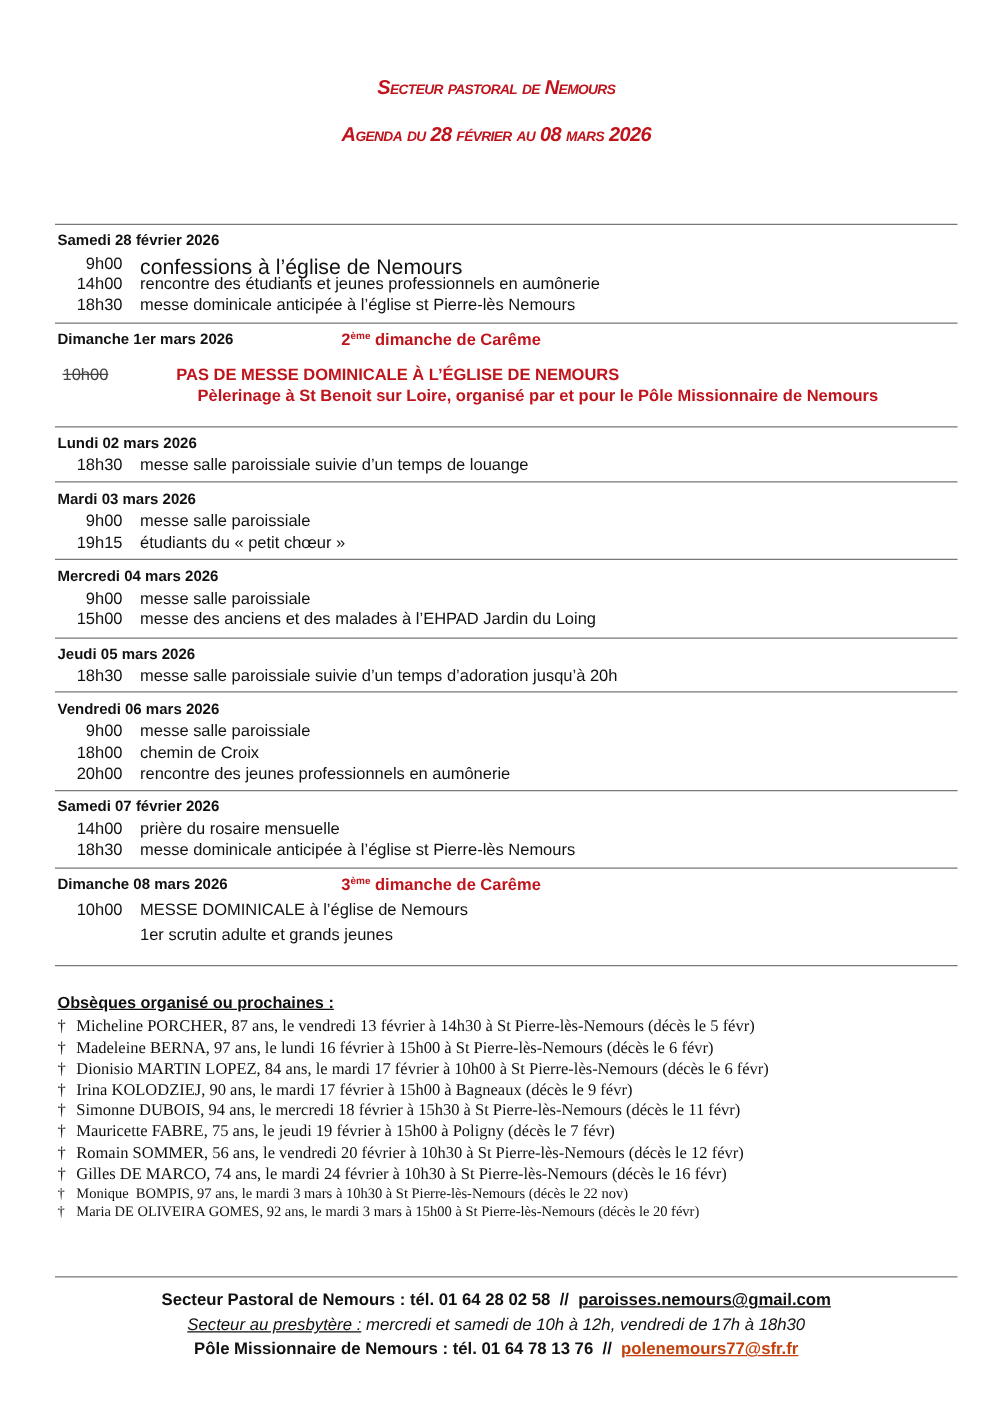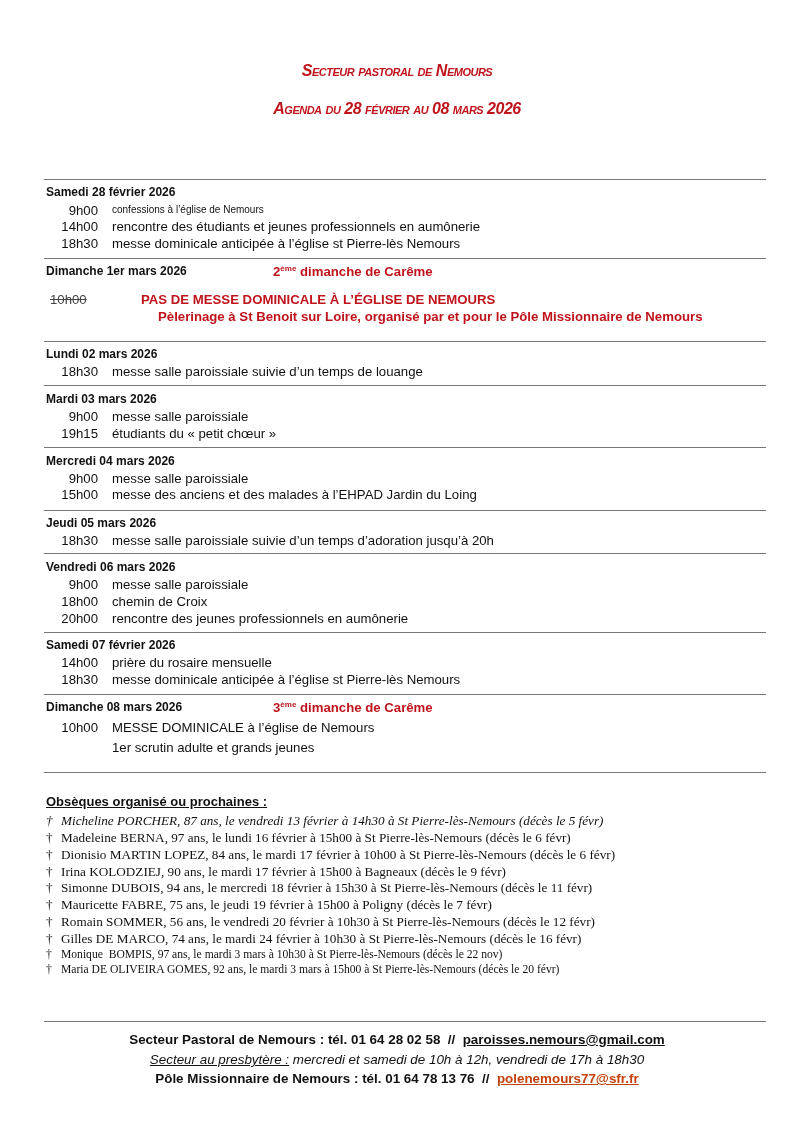--- a/index.html
+++ b/index.html
@@ -10,21 +10,21 @@
            font-family: "Liberation Sans", sans-serif; letter-spacing: -0.5px; }
   #title1 { top: 62px; }
   #title2 { top: 100px; }
   .hr { position: absolute; left: 44px; width: 722px; height: 0; border-top: 1px solid #777; }
   .day { position: absolute; left: 46px; font-size: 12px; font-weight: bold; }
   .liturgy { position: absolute; font-size: 13.2px; font-weight: bold; color: #c0141c; }
   .liturgy sup { font-size: 8px; vertical-align: 5px; }
   .row { position: absolute; left: 46px; font-size: 13.2px; white-space: nowrap; }
   .row .time { display: inline-block; width: 52px; text-align: right; }
   .row .desc { position: absolute; left: 66px; top: 0; }
-  .row .desc.small { font-size: 10px; }
+  .row .desc.small { font-size: 17px; }
   .strike { text-decoration: line-through; }
   .red-bold { color: #c0141c; font-weight: bold; }
   .obs-title { position: absolute; left: 46px; top: 794px; font-size: 13px; font-weight: bold; text-decoration: underline; }
   .obs { position: absolute; left: 46px; font-family: "Liberation Serif", serif; font-size: 13.2px; white-space: nowrap; }
   .obs.sm { font-size: 11.6px; }
   .obs .dagger { display: inline-block; width: 15px; }
   .footer { position: absolute; left: 0; width: 794px; text-align: center; font-size: 13.4px; }
   .footer b { font-weight: bold; }
   .footer a { color: #c2410c; text-decoration: underline; font-weight: bold; }
   .footer .email1 { color: #111; }
@@ -135,21 +135,21 @@
 <div class="row" style="top:720px;">
   <span class="time">10h00</span>
   <span class="desc">MESSE DOMINICALE à l’église de Nemours</span>
 </div>
 <div class="row" style="top:740px;">
   <span class="desc">1er scrutin adulte et grands jeunes</span>
 </div>
 
 <div class="obs-title">Obsèques organisé ou prochaines :</div>
 
-<div class="obs" style="top:813px;font-style:italic;"><span class="dagger">†</span><span>Micheline PORCHER, 87 ans, le vendredi 13 février à 14h30 à St Pierre-lès-Nemours (décès le 5 févr)</span></div>
+<div class="obs" style="top:813px;"><span class="dagger">†</span><span>Micheline PORCHER, 87 ans, le vendredi 13 février à 14h30 à St Pierre-lès-Nemours (décès le 5 févr)</span></div>
 <div class="obs" style="top:830px;"><span class="dagger">†</span><span>Madeleine BERNA, 97 ans, le lundi 16 février à 15h00 à St Pierre-lès-Nemours (décès le 6 févr)</span></div>
 <div class="obs" style="top:847px;"><span class="dagger">†</span><span>Dionisio MARTIN LOPEZ, 84 ans, le mardi 17 février à 10h00 à St Pierre-lès-Nemours (décès le 6 févr)</span></div>
 <div class="obs" style="top:864px;"><span class="dagger">†</span><span>Irina KOLODZIEJ, 90 ans, le mardi 17 février à 15h00 à Bagneaux (décès le 9 févr)</span></div>
 <div class="obs" style="top:880px;"><span class="dagger">†</span><span>Simonne DUBOIS, 94 ans, le mercredi 18 février à 15h30 à St Pierre-lès-Nemours (décès le 11 févr)</span></div>
 <div class="obs" style="top:897px;"><span class="dagger">†</span><span>Mauricette FABRE, 75 ans, le jeudi 19 février à 15h00 à Poligny (décès le 7 févr)</span></div>
 <div class="obs" style="top:914px;"><span class="dagger">†</span><span>Romain SOMMER, 56 ans, le vendredi 20 février à 10h30 à St Pierre-lès-Nemours (décès le 12 févr)</span></div>
 <div class="obs" style="top:931px;"><span class="dagger">†</span><span>Gilles DE MARCO, 74 ans, le mardi 24 février à 10h30 à St Pierre-lès-Nemours (décès le 16 févr)</span></div>
 <div class="obs sm" style="top:948px;"><span class="dagger">†</span><span style="white-space:pre;">Monique  BOMPIS, 97 ans, le mardi 3 mars à 10h30 à St Pierre-lès-Nemours (décès le 22 nov)</span></div>
 <div class="obs sm" style="top:963px;"><span class="dagger">†</span><span>Maria DE OLIVEIRA GOMES, 92 ans, le mardi 3 mars à 15h00 à St Pierre-lès-Nemours (décès le 20 févr)</span></div>
 

